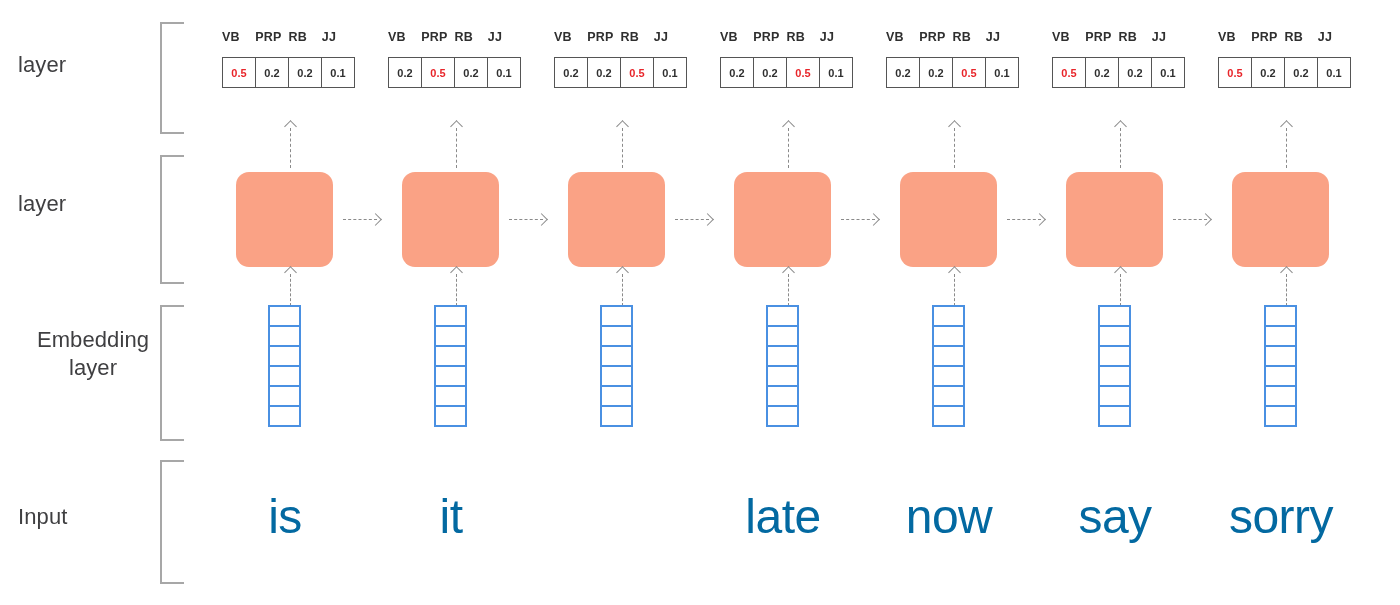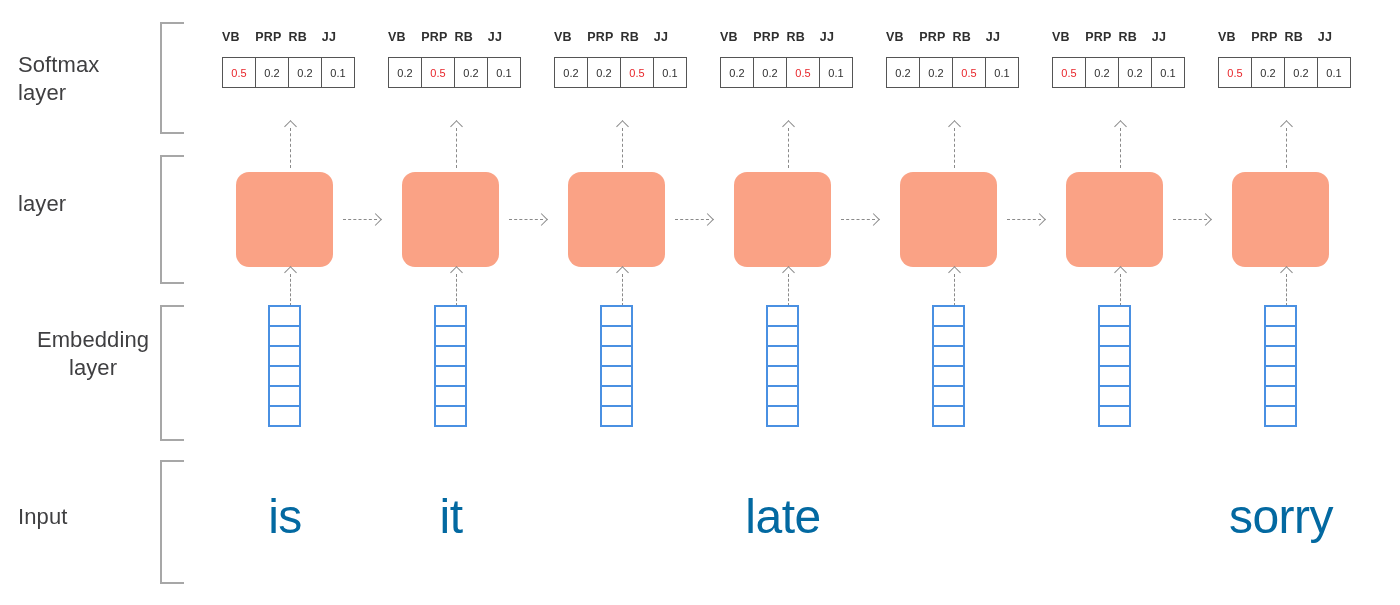--- a/index.html
+++ b/index.html
@@ -36,21 +36,21 @@
   .sm-tag{
     flex:1;font-size:12.5px;font-weight:700;
     color:#2f2f2f;letter-spacing:.2px;
   }
   .sm-cells{
     position:absolute;top:57px;left:0;width:133px;height:31px;
     display:flex;border:1px solid #555;box-sizing:border-box;background:#fff;
   }
   .sm-cell{
     flex:1;display:flex;align-items:center;justify-content:center;
-    font-size:11px;font-weight:400;color:#2f2f2f;
+    font-size:11px;font-weight:700;color:#2f2f2f;
     border-right:1px solid #555;box-sizing:border-box;
   }
   .sm-cell:last-child{border-right:none;}
   .sm-cell.hi{color:#e8252a;}
 
   
   .v-arrow{position:absolute;width:13px;}
   .v-arrow .stem{
     position:absolute;left:6px;top:6px;width:0;
     border-left:1.5px dashed #8a8a8a;
@@ -97,21 +97,20 @@
     text-align:center;font-size:48px;line-height:60px;
     color:#0369a1;font-weight:400;letter-spacing:-.5px;
   }
 </style>
 </head>
 <body>
 
 <div id="stage">
 
   <div class="row-label softmax">
-    <div>Softmax</div>
     <div>layer</div>
   </div>
   <div class="row-label lstm">
     <div>layer</div>
   </div>
   <div class="row-label embed">
     <div>Embedding</div>
     <div>layer</div>
   </div>
   <div class="row-label input">Input</div>
@@ -292,20 +291,21 @@
           <div class="head"></div>
         </div>
         <div class="embed-col">
           <div class="embed-cell"></div>
           <div class="embed-cell"></div>
           <div class="embed-cell"></div>
           <div class="embed-cell"></div>
           <div class="embed-cell"></div>
           <div class="embed-cell"></div>
         </div>
+        <div class="word">now</div>
       </div>
       <div class="col" style="left: 1052px;">
         <div class="sm-tags">
           <div class="sm-tag">VB</div>
           <div class="sm-tag">PRP</div>
           <div class="sm-tag">RB</div>
           <div class="sm-tag">JJ</div>
         </div>
         <div class="sm-cells">
           <div class="sm-cell hi">0.5</div>
@@ -327,20 +327,21 @@
           <div class="head"></div>
         </div>
         <div class="embed-col">
           <div class="embed-cell"></div>
           <div class="embed-cell"></div>
           <div class="embed-cell"></div>
           <div class="embed-cell"></div>
           <div class="embed-cell"></div>
           <div class="embed-cell"></div>
         </div>
+        <div class="word">say</div>
       </div>
       <div class="col" style="left: 1218px;">
         <div class="sm-tags">
           <div class="sm-tag">VB</div>
           <div class="sm-tag">PRP</div>
           <div class="sm-tag">RB</div>
           <div class="sm-tag">JJ</div>
         </div>
         <div class="sm-cells">
           <div class="sm-cell hi">0.5</div>

